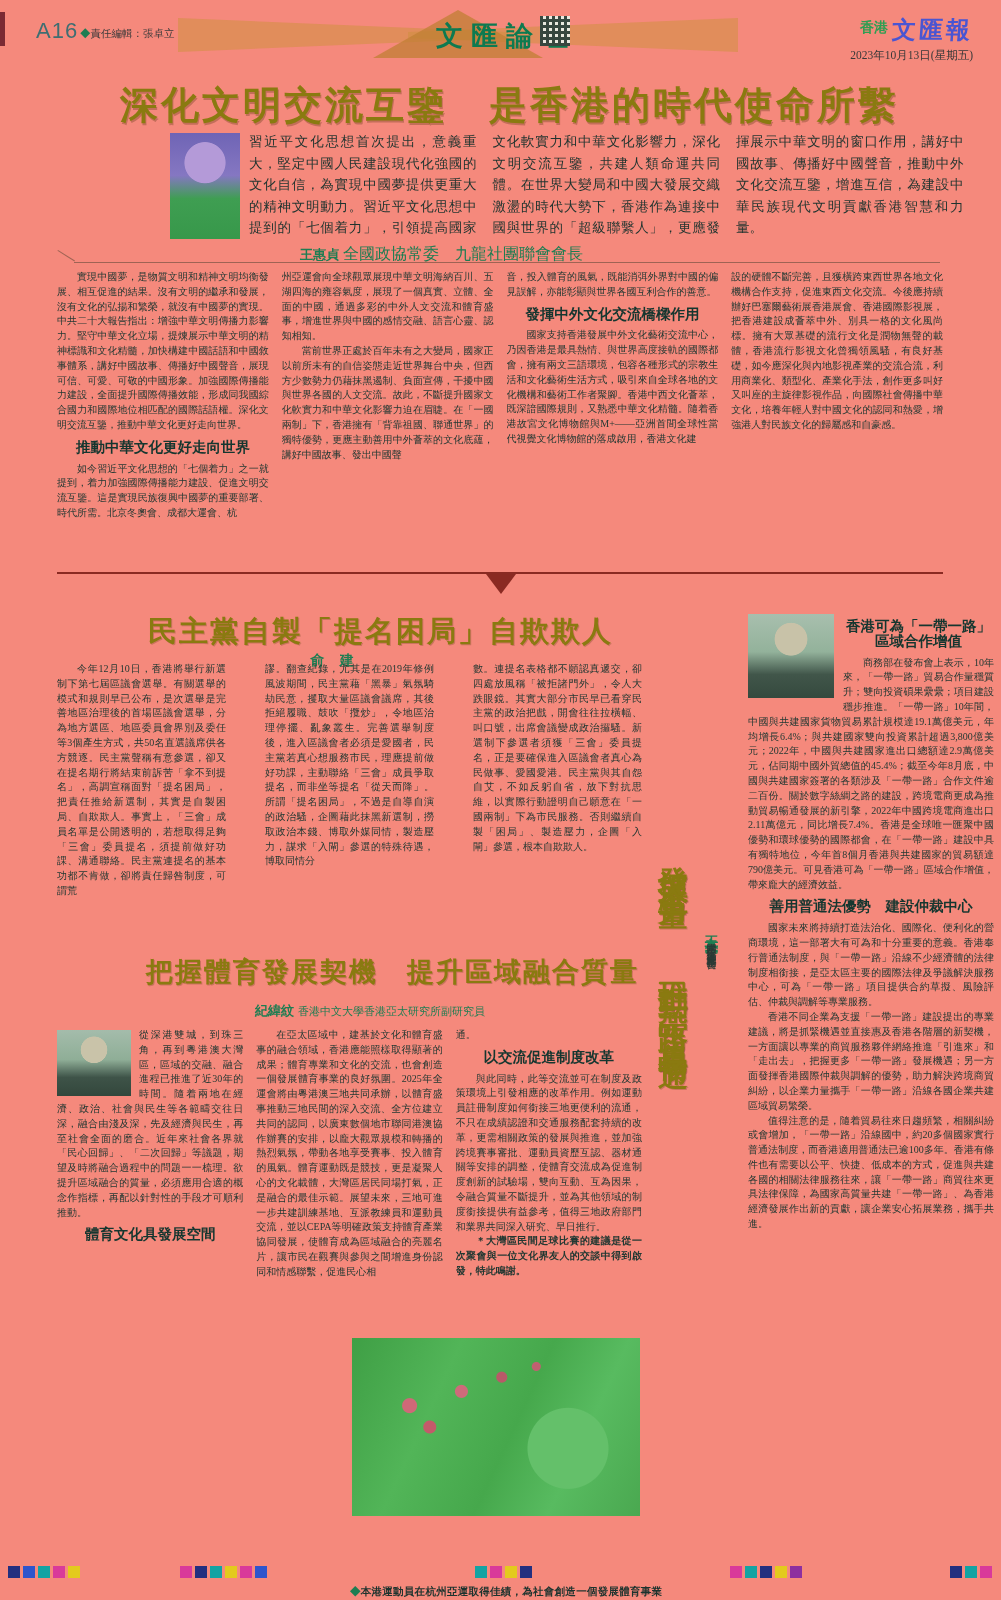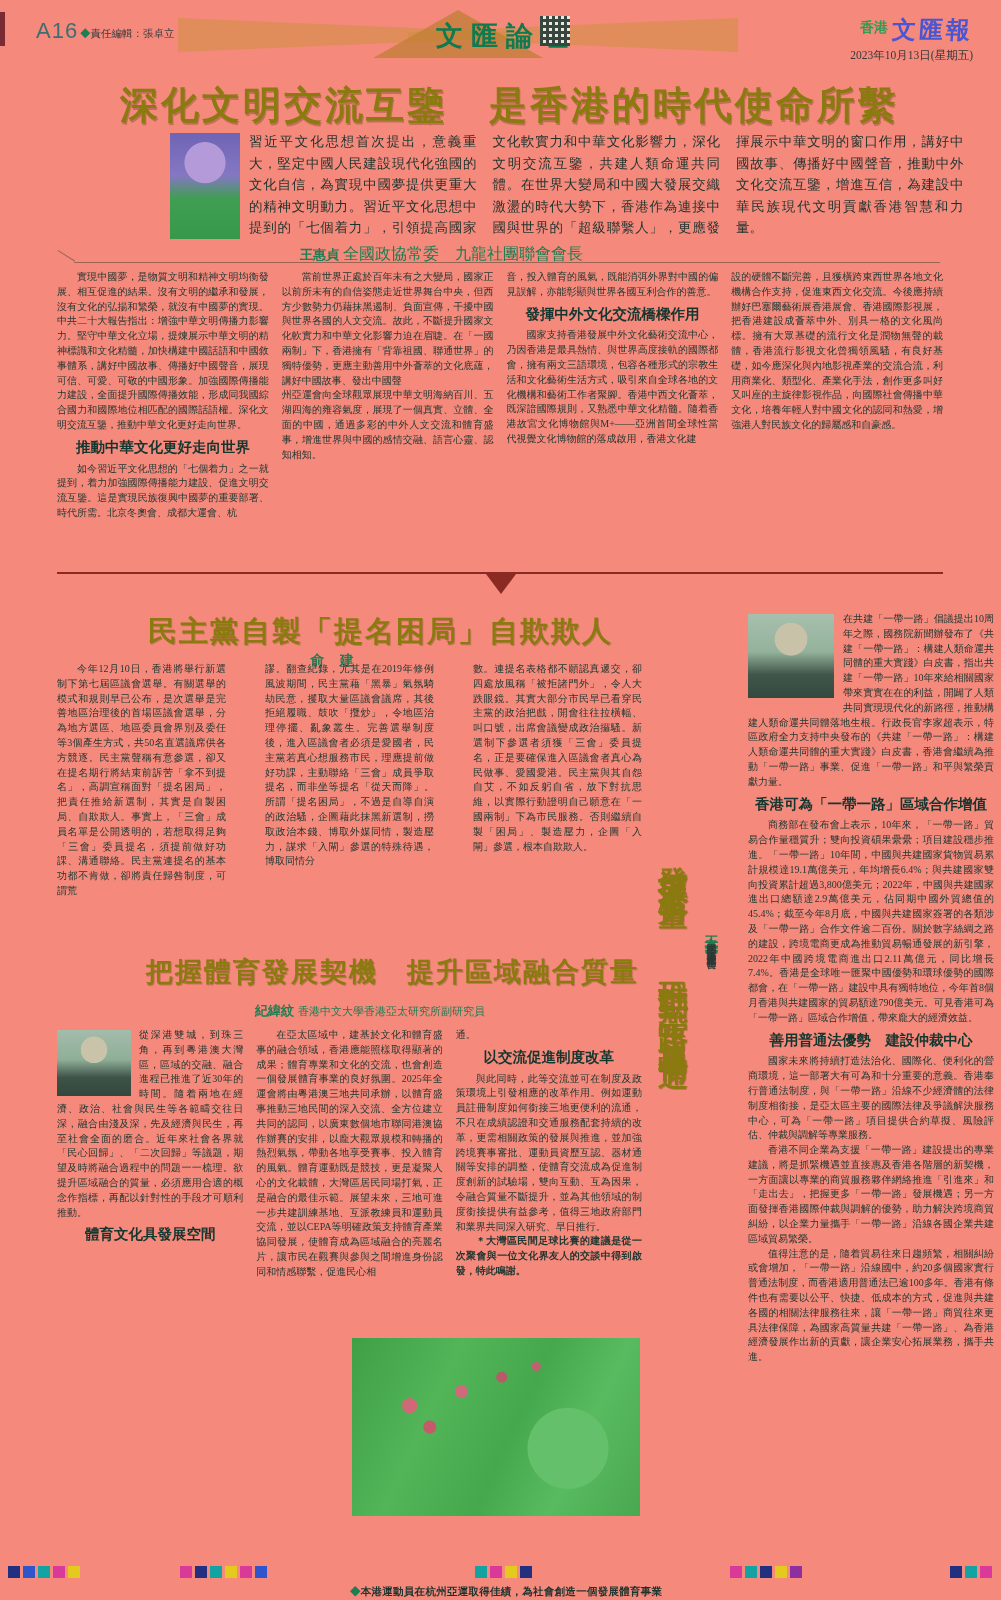--- a/index.html
+++ b/index.html
@@ -135,22 +135,22 @@
   <div class="introdiag"></div>
   <div class="introrule"></div>
 
   <div class="body1 cols">
     <div class="col b">
       <p>實現中國夢，是物質文明和精神文明均衡發展、相互促進的結果。沒有文明的繼承和發展，沒有文化的弘揚和繁榮，就沒有中國夢的實現。中共二十大報告指出：增強中華文明傳播力影響力。堅守中華文化立場，提煉展示中華文明的精神標識和文化精髓，加快構建中國話語和中國敘事體系，講好中國故事、傳播好中國聲音，展現可信、可愛、可敬的中國形象。加強國際傳播能力建設，全面提升國際傳播效能，形成同我國綜合國力和國際地位相匹配的國際話語權。深化文明交流互鑒，推動中華文化更好走向世界。</p>
       <div class="sh">推動中華文化更好走向世界</div>
       <p>如今習近平文化思想的「七個着力」之一就提到，着力加強國際傳播能力建設、促進文明交流互鑒。這是實現民族復興中國夢的重要部署、時代所需。北京冬奧會、成都大運會、杭</p>
     </div>
     <div class="col b">
+      <p style="text-indent:0">州亞運會向全球觀眾展現中華文明海納百川、五湖四海的雍容氣度，展現了一個真實、立體、全面的中國，通過多彩的中外人文交流和體育盛事，增進世界與中國的感情交融、語言心靈、認知相知。</p>
       <p>當前世界正處於百年未有之大變局，國家正以前所未有的自信姿態走近世界舞台中央，但西方少數勢力仍藉抹黑遏制、負面宣傳，干擾中國與世界各國的人文交流。故此，不斷提升國家文化軟實力和中華文化影響力迫在眉睫。在「一國兩制」下，香港擁有「背靠祖國、聯通世界」的獨特優勢，更應主動善用中外薈萃的文化底蘊，講好中國故事、發出中國聲</p>
-      <p style="text-indent:0">州亞運會向全球觀眾展現中華文明海納百川、五湖四海的雍容氣度，展現了一個真實、立體、全面的中國，通過多彩的中外人文交流和體育盛事，增進世界與中國的感情交融、語言心靈、認知相知。</p>
     </div>
     <div class="col b">
       <p style="text-indent:0">音，投入體育的風氣，既能消弭外界對中國的偏見誤解，亦能彰顯與世界各國互利合作的善意。</p>
       <div class="sh">發揮中外文化交流橋樑作用</div>
       <p>國家支持香港發展中外文化藝術交流中心，乃因香港是最具熱情、與世界高度接軌的國際都會，擁有兩文三語環境，包容各種形式的宗教生活和文化藝術生活方式，吸引來自全球各地的文化機構和藝術工作者聚腳。香港中西文化薈萃，既深諳國際規則，又熟悉中華文化精髓。隨着香港故宮文化博物館與M+——亞洲首間全球性當代視覺文化博物館的落成啟用，香港文化建</p>
     </div>
     <div class="col b">
       <p style="text-indent:0">設的硬體不斷完善，且獲橫跨東西世界各地文化機構合作支持，促進東西文化交流。今後應持續辦好巴塞爾藝術展香港展會、香港國際影視展，把香港建設成薈萃中外、別具一格的文化風尚標。擁有大眾基礎的流行文化是潤物無聲的載體，香港流行影視文化曾獨領風騷，有良好基礎，如今應深化與內地影視產業的交流合流，利用商業化、類型化、產業化手法，創作更多叫好又叫座的主旋律影視作品，向國際社會傳播中華文化，培養年輕人對中國文化的認同和熱愛，增強港人對民族文化的歸屬感和自豪感。</p>
     </div>
   </div>
@@ -172,21 +172,20 @@
     </div>
   </div>
 
   <div class="vh">發揮港企力量　　推動「一帶一路」貿易暢通</div>
   <div class="vby">
     <span class="nm">王文亮</span>
     <span class="rl">中國和平統一促進會香港總會常務副會長</span>
   </div>
   <div class="rcol b">
     <div class="photo-b"></div>
-    <p style="text-indent:0">在共建「一帶一路」倡議提出10周年之際，國務院新聞辦發布了《共建「一帶一路」：構建人類命運共同體的重大實踐》白皮書，指出共建「一帶一路」10年來給相關國家帶來實實在在的利益，開闢了人類共同實現現代化的新路徑，推動構建人類命運共同體落地生根。行政長官李家超表示，特區政府全力支持中央發布的《共建「一帶一路」：構建人類命運共同體的重大實踐》白皮書，香港會繼續為推動「一帶一路」事業、促進「一帶一路」和平與繁榮貢獻力量。</p>
     <div class="sh">香港可為「一帶一路」區域合作增值</div>
     <p>商務部在發布會上表示，10年來，「一帶一路」貿易合作量穩質升；雙向投資碩果纍纍；項目建設穩步推進。「一帶一路」10年間，中國與共建國家貨物貿易累計規模達19.1萬億美元，年均增長6.4%；與共建國家雙向投資累計超過3,800億美元；2022年，中國與共建國家進出口總額達2.9萬億美元，佔同期中國外貿總值的45.4%；截至今年8月底，中國與共建國家簽署的各類涉及「一帶一路」合作文件逾二百份。關於數字絲綢之路的建設，跨境電商更成為推動貿易暢通發展的新引擎，2022年中國跨境電商進出口2.11萬億元，同比增長7.4%。香港是全球唯一匯聚中國優勢和環球優勢的國際都會，在「一帶一路」建設中具有獨特地位，今年首8個月香港與共建國家的貿易額達790億美元。可見香港可為「一帶一路」區域合作增值，帶來龐大的經濟效益。</p>
     <div class="sh">善用普通法優勢　建設仲裁中心</div>
     <p>國家未來將持續打造法治化、國際化、便利化的營商環境，這一部署大有可為和十分重要的意義。香港奉行普通法制度，與「一帶一路」沿線不少經濟體的法律制度相銜接，是亞太區主要的國際法律及爭議解決服務中心，可為「一帶一路」項目提供合約草擬、風險評估、仲裁與調解等專業服務。</p>
     <p>香港不同企業為支援「一帶一路」建設提出的專業建議，將是抓緊機遇並直接惠及香港各階層的新契機，一方面讓以專業的商貿服務夥伴網絡推進「引進來」和「走出去」，把握更多「一帶一路」發展機遇；另一方面發揮香港國際仲裁與調解的優勢，助力解決跨境商貿糾紛，以企業力量攜手「一帶一路」沿線各國企業共建區域貿易繁榮。</p>
     <p>值得注意的是，隨着貿易往來日趨頻繁，相關糾紛或會增加，「一帶一路」沿線國中，約20多個國家實行普通法制度，而香港適用普通法已逾100多年。香港有條件也有需要以公平、快捷、低成本的方式，促進與共建各國的相關法律服務往來，讓「一帶一路」商貿往來更具法律保障，為國家高質量共建「一帶一路」、為香港經濟發展作出新的貢獻，讓企業安心拓展業務，攜手共進。</p>
   </div>
 
   <h2 class="h-a3">把握體育發展契機　提升區域融合質量</h2>
   <div class="byline3">

